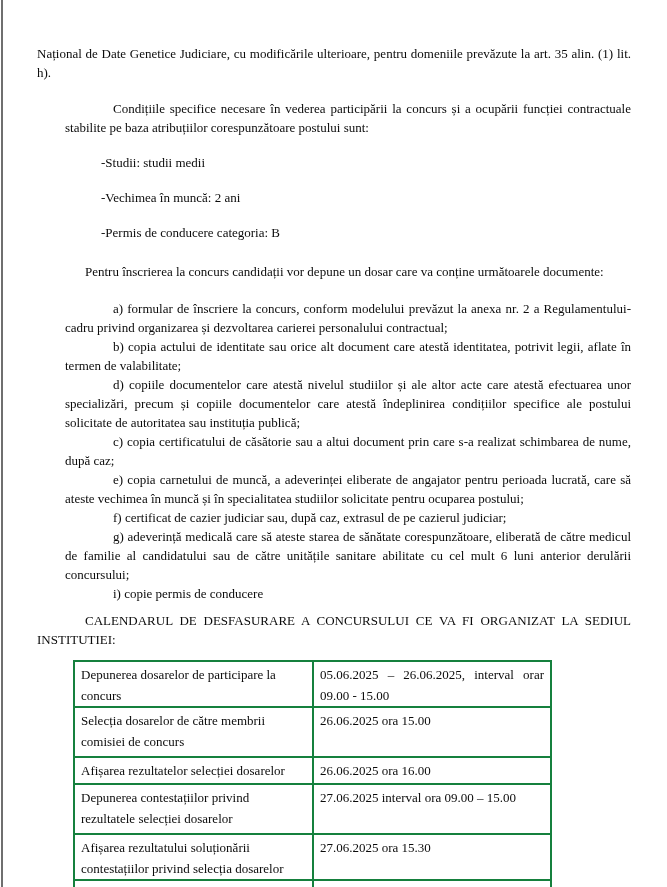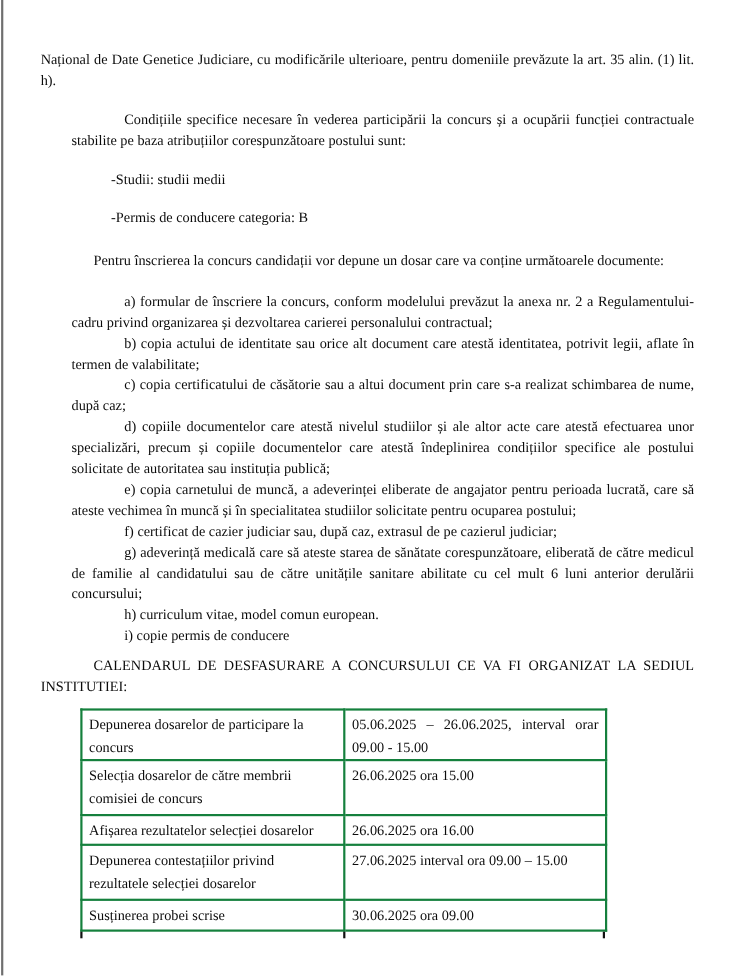--- a/index.html
+++ b/index.html
@@ -89,34 +89,34 @@
 <body>
 
 <div class="page">
   <div class="scan-edge"></div>
 
   <p class="para">Național de Date Genetice Judiciare, cu modificările ulterioare, pentru domeniile prevăzute la art. 35 alin. (1) lit. h).</p>
 
   <p class="para indent gap-sm">Condițiile specifice necesare în vederea participării la concurs și a ocupării funcției contractuale stabilite pe baza atribuțiilor corespunzătoare postului sunt:</p>
   <div class="cond-list">
     <p class="cond-item">-Studii: studii medii</p>
+    <p class="cond-item">-Vechimea în muncă: 2 ani</p>
     <p class="cond-item">-Permis de conducere categoria: B</p>
   </div>
 
   <p class="para indent gap-md">Pentru înscrierea la concurs candidații vor depune un dosar care va conține următoarele documente:</p>
 
   <div class="doc-items gap-sm" style="margin-top:18px;">
     <p class="para indent">a) formular de înscriere la concurs, conform modelului prevăzut la anexa nr. 2 a Regulamentului-cadru privind organizarea și dezvoltarea carierei personalului contractual;</p>
     <p class="para indent">b) copia actului de identitate sau orice alt document care atestă identitatea, potrivit legii, aflate în termen de valabilitate;</p>
+    <p class="para indent">d) copiile documentelor care atestă nivelul studiilor și ale altor acte care atestă efectuarea unor specializări, precum și copiile documentelor care atestă îndeplinirea condițiilor specifice ale postului solicitate de autoritatea sau instituția publică;</p>
     <p class="para indent">c) copia certificatului de căsătorie sau a altui document prin care s-a realizat schimbarea de nume, după caz;</p>
-    <p class="para indent">d) copiile documentelor care atestă nivelul studiilor și ale altor acte care atestă efectuarea unor specializări, precum și copiile documentelor care atestă îndeplinirea condițiilor specifice ale postului solicitate de autoritatea sau instituția publică;</p>
     <p class="para indent">e) copia carnetului de muncă, a adeverinței eliberate de angajator pentru perioada lucrată, care să ateste vechimea în muncă și în specialitatea studiilor solicitate pentru ocuparea postului;</p>
     <p class="para indent">f) certificat de cazier judiciar sau, după caz, extrasul de pe cazierul judiciar;</p>
     <p class="para indent">g) adeverință medicală care să ateste starea de sănătate corespunzătoare, eliberată de către medicul de familie al candidatului sau de către unitățile sanitare abilitate cu cel mult 6 luni anterior derulării concursului;</p>
-    <p class="para indent">h) curriculum vitae, model comun european.</p>
     <p class="para indent">i) copie permis de conducere</p>
   </div>
 
   <p class="para indent heading">CALENDARUL DE DESFASURARE A CONCURSULUI CE VA FI ORGANIZAT LA SEDIUL INSTITUTIEI:</p>
 
   <table class="calendar">
     <colgroup>
         <col class="c1">
         <col class="c2">
       </colgroup>
@@ -130,20 +130,24 @@
       <td>26.06.2025 ora 15.00</td>
     </tr>
     <tr class="r3">
       <td>Afișarea rezultatelor selecției dosarelor</td>
       <td>26.06.2025 ora 16.00</td>
     </tr>
     <tr class="r4">
       <td>Depunerea contestațiilor privind rezultatele selecției dosarelor</td>
       <td>27.06.2025 interval ora 09.00 – 15.00</td>
     </tr>
+    <tr class="r5">
+      <td>Afișarea rezultatului soluționării contestațiilor privind selecția dosarelor</td>
+      <td>27.06.2025 ora 15.30</td>
+    </tr>
     <tr class="r6">
       <td>Susținerea probei scrise</td>
       <td>30.06.2025 ora 09.00</td>
     </tr>
   </tbody>
     </table>
   <div class="stub-row">
     <span class="stub s1"></span>
     <span class="stub s2"></span>
     <span class="stub s3"></span>

